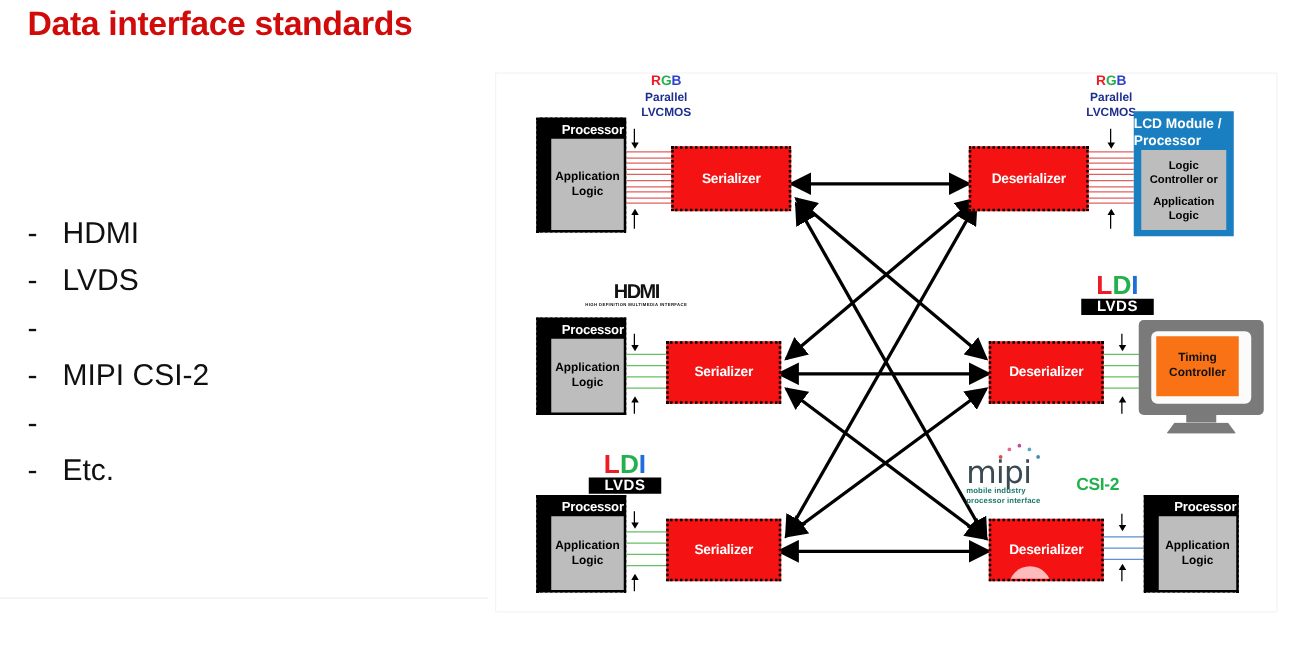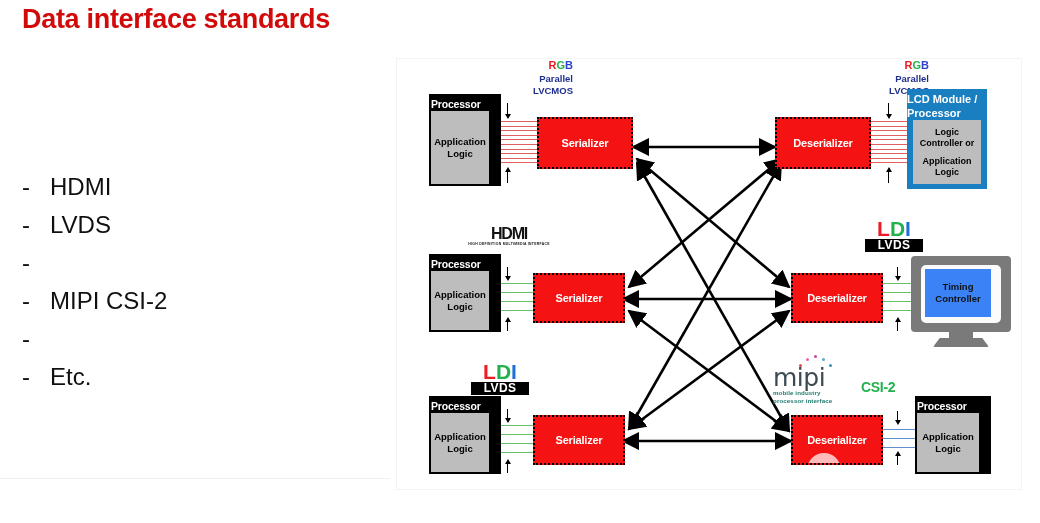--- a/index.html
+++ b/index.html
@@ -42,21 +42,21 @@
     background:#ffffff;
     border:1px solid #f3f3f3;
     box-sizing:border-box;
   }
 
   
   .proc-box{
     position:absolute;background:#000000;
     border:2px dotted #000000;
     box-sizing:border-box;
-    display:flex;flex-direction:column;align-items:flex-start;
+    display:flex;flex-direction:column;align-items:flex-end;
   }
   .proc-title{
     color:#ffffff;font-size:10.5px;font-weight:bold;
     line-height:14px;padding-top:1px;letter-spacing:-0.2px;
   }
   .proc-inner{
     background:#bdbdbd;flex:1;width:calc(100% - 10px);
     display:flex;align-items:center;justify-content:center;
     text-align:center;color:#000000;font-size:9.5px;font-weight:bold;
     line-height:12px;
@@ -88,31 +88,31 @@
   .lcd-inner .gap{height:7px;}
 
   
   .monitor-bezel{
     position:absolute;background:#7a7a7a;border-radius:4px;
   }
   .monitor-screen{
     position:absolute;background:#fbfbfb;border-radius:5px;
   }
   .monitor-panel{
-    position:absolute;background:#3b82f6;
+    position:absolute;background:#f97316;
     display:flex;align-items:center;justify-content:center;
     text-align:center;font-size:9.5px;font-weight:bold;color:#111;
     line-height:12px;
   }
   .monitor-neck{position:absolute;background:#7a7a7a;}
   .monitor-base{position:absolute;background:#7a7a7a;border-radius:2px;}
 
   
   .sig{
-    position:absolute;text-align:right;font-size:9.5px;
+    position:absolute;text-align:center;font-size:9.5px;
     font-weight:bold;color:#1d2f8e;line-height:12.5px;
     white-space:nowrap;
   }
   .sig .rgb{font-size:11px;letter-spacing:0px;}
   .sig .rgb .r{color:#ed1c24;}
   .sig .rgb .g{color:#22b14c;}
   .sig .rgb .b{color:#2f3fd0;}
 
   
   .hdmi-logo{position:absolute;text-align:center;}

